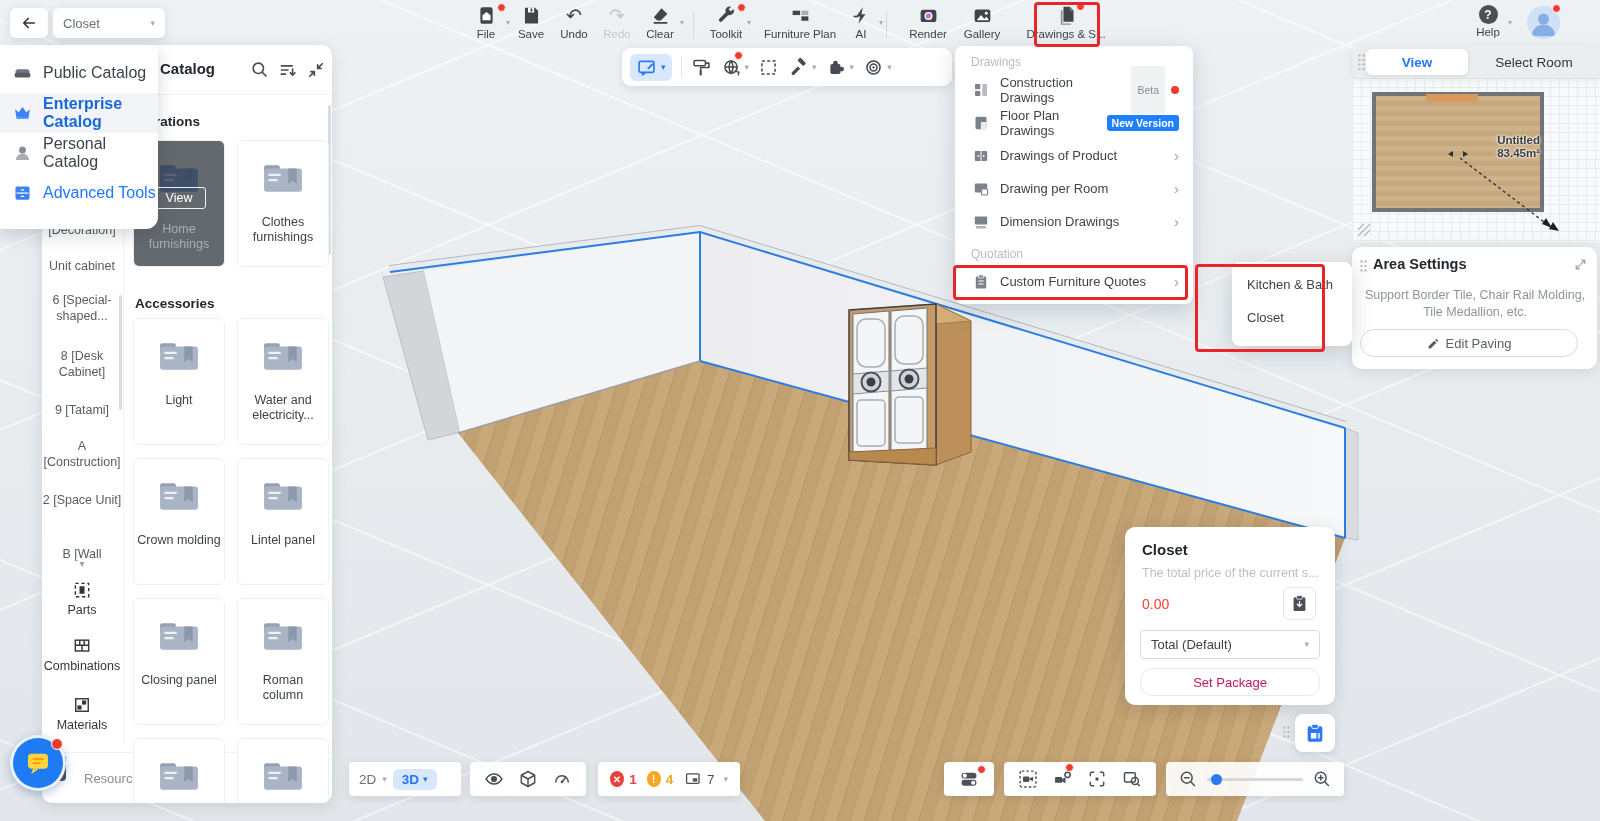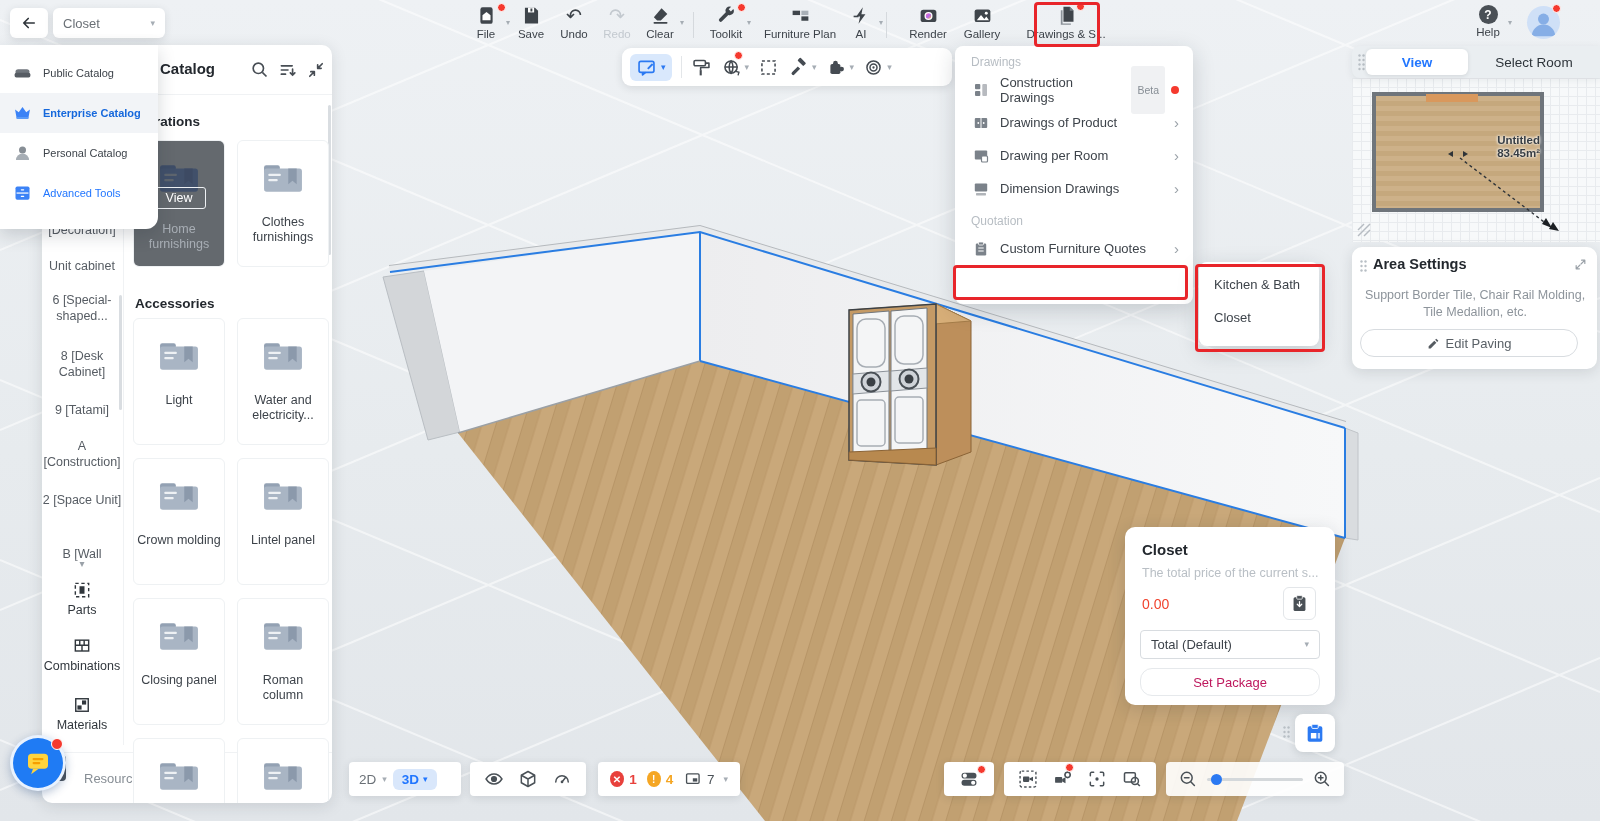--- a/index.html
+++ b/index.html
@@ -46,21 +46,21 @@
   .card .cicon{height:74px;display:flex;align-items:center;justify-content:center}
   .card .cicon svg{width:40px;height:32px}
   .card .clabel{font-size:12.5px;line-height:15px;color:#3d434a;text-align:center;padding:0 3px}
   .card-hover{position:absolute;inset:0;background:rgba(66,72,78,.82);display:flex;align-items:flex-start;justify-content:center}
   .view-btn{margin-top:46px;background:transparent;border:1px solid #eef1f4;color:#fff;font-size:12.5px;padding:3px 13px;border-radius:3px;font-family:"Liberation Sans",sans-serif;cursor:pointer}
   .hov-label{position:absolute;left:0;right:0;bottom:14px;text-align:center;font-size:12.5px;line-height:15px;color:#a8aeb5}
   .tool-item{position:absolute;left:0;width:80px;display:flex;flex-direction:column;align-items:center;gap:3px;font-size:12.5px;color:#31373d;cursor:pointer}
   .tool-item svg{width:20px;height:20px}
   
   .switcher{position:absolute;left:0;top:45px;width:158px;height:184px;background:#fff;border-radius:0 0 12px 0;box-shadow:0 6px 18px rgba(30,40,50,.18);z-index:20;padding-top:8px}
-  .sw-row{height:40px;display:flex;align-items:center;padding:0 0 0 12px;gap:10px;font-size:11px;color:#3d434a;cursor:pointer}
+  .sw-row{height:40px;display:flex;align-items:center;padding:0 0 0 12px;gap:10px;font-size:16px;color:#3d434a;cursor:pointer}
   .sw-row svg{width:21px;height:21px;flex:0 0 auto}
   .sw-row.active{background:#f2f4f7;font-weight:bold;color:#1668dc}
   .sw-row.accent{color:#2176ff}
   
   .tabsbar{position:absolute;right:0;top:46px;width:248px;height:32px;background:#eaeef1;border-radius:8px 0 0 8px;box-shadow:0 2px 8px rgba(30,40,50,.08);z-index:15}
   .tab-chip{position:absolute;left:14px;top:3px;width:102px;height:26px;background:#fff;border-radius:6px;box-shadow:0 1px 4px rgba(30,40,50,.12);display:flex;align-items:center;justify-content:center;font-size:13.5px;font-weight:bold;color:#2176ff;cursor:pointer}
   .tab-plain{position:absolute;left:124px;top:3px;width:116px;height:26px;display:flex;align-items:center;justify-content:center;font-size:13.5px;color:#2e343a;cursor:pointer}
   .minimap{position:absolute;right:0;top:78px;width:248px;height:164px;background-color:#f7f9fa;background-image:linear-gradient(#e8ebee 1px,transparent 1px),linear-gradient(90deg,#e8ebee 1px,transparent 1px);background-size:9px 9px;z-index:14}
   .mroom{position:absolute;left:20px;top:14px;width:172px;height:120px;border:4px solid #6f757b;background:repeating-linear-gradient(180deg,#cdb189 0 5px,#c5a87d 5px 10px)}
   .mlabel{position:absolute;left:0;top:38px;width:100%;text-align:right;font-size:11.5px;font-weight:bold;color:#383e44;line-height:13px;text-shadow:0 0 3px #fff,0 0 3px #fff}
@@ -753,20 +753,30 @@
             </g>
           </svg>
         </span>
       <span>Construction Drawings</span>
       <span class="badge-beta">Beta</span>
       <span class="mdot"></span>
     </div>
     <div class="menu-row">
       <span class="mi">
           <svg viewBox="0 0 16 16">
+            <rect x="2.5" y="1.8" width="11" height="12.4" rx="1.5" fill="#7b828a"></rect>
+            <rect x="7.8" y="7" width="5.7" height="7.2" rx="1" fill="#fff" opacity=".85"></rect>
+          </svg>
+        </span>
+      <span>Floor Plan Drawings</span>
+      <span class="badge-new">New Version</span>
+    </div>
+    <div class="menu-row">
+      <span class="mi">
+          <svg viewBox="0 0 16 16">
             <rect x="1.8" y="3" width="12.4" height="10" rx="1" fill="#7b828a"></rect>
             <path d="M8 3v10" stroke="#fff" stroke-width="1"></path>
             <circle cx="5.3" cy="8" r=".9" fill="#fff"></circle>
             <circle cx="10.7" cy="8" r=".9" fill="#fff"></circle>
           </svg>
         </span>
       <span>Drawings of Product</span>
       <span class="chev">›</span>
     </div>
     <div class="menu-row">
@@ -796,21 +806,21 @@
             <rect x="2.8" y="2.5" width="10.4" height="12" rx="1.2" fill="#7b828a"></rect>
             <rect x="5.5" y="1" width="5" height="3" rx="1" fill="#7b828a" stroke="#fff" stroke-width=".8"></rect>
             <path d="M5.3 7h5.4M5.3 10h5.4" stroke="#fff" stroke-width="1.1"></path>
           </svg>
         </span>
       <span>Custom Furniture Quotes</span>
       <span class="chev">›</span>
     </div>
   </div>
 
-  <div class="menu" style="left:1199px;top:262px;width:120px;height:84px;padding:6px 0">
+  <div class="menu" style="left:1232px;top:262px;width:120px;height:84px;padding:6px 0">
     <div class="menu-row" style="padding-left:15px">
       <span>Kitchen &amp; Bath</span>
     </div>
     <div class="menu-row" style="padding-left:15px">
       <span>Closet</span>
     </div>
   </div>
 
   <div class="ann" style="left:1034px;top:2px;width:66px;height:45px"></div>
   <div class="ann" style="left:953px;top:265px;width:235px;height:35px"></div>

